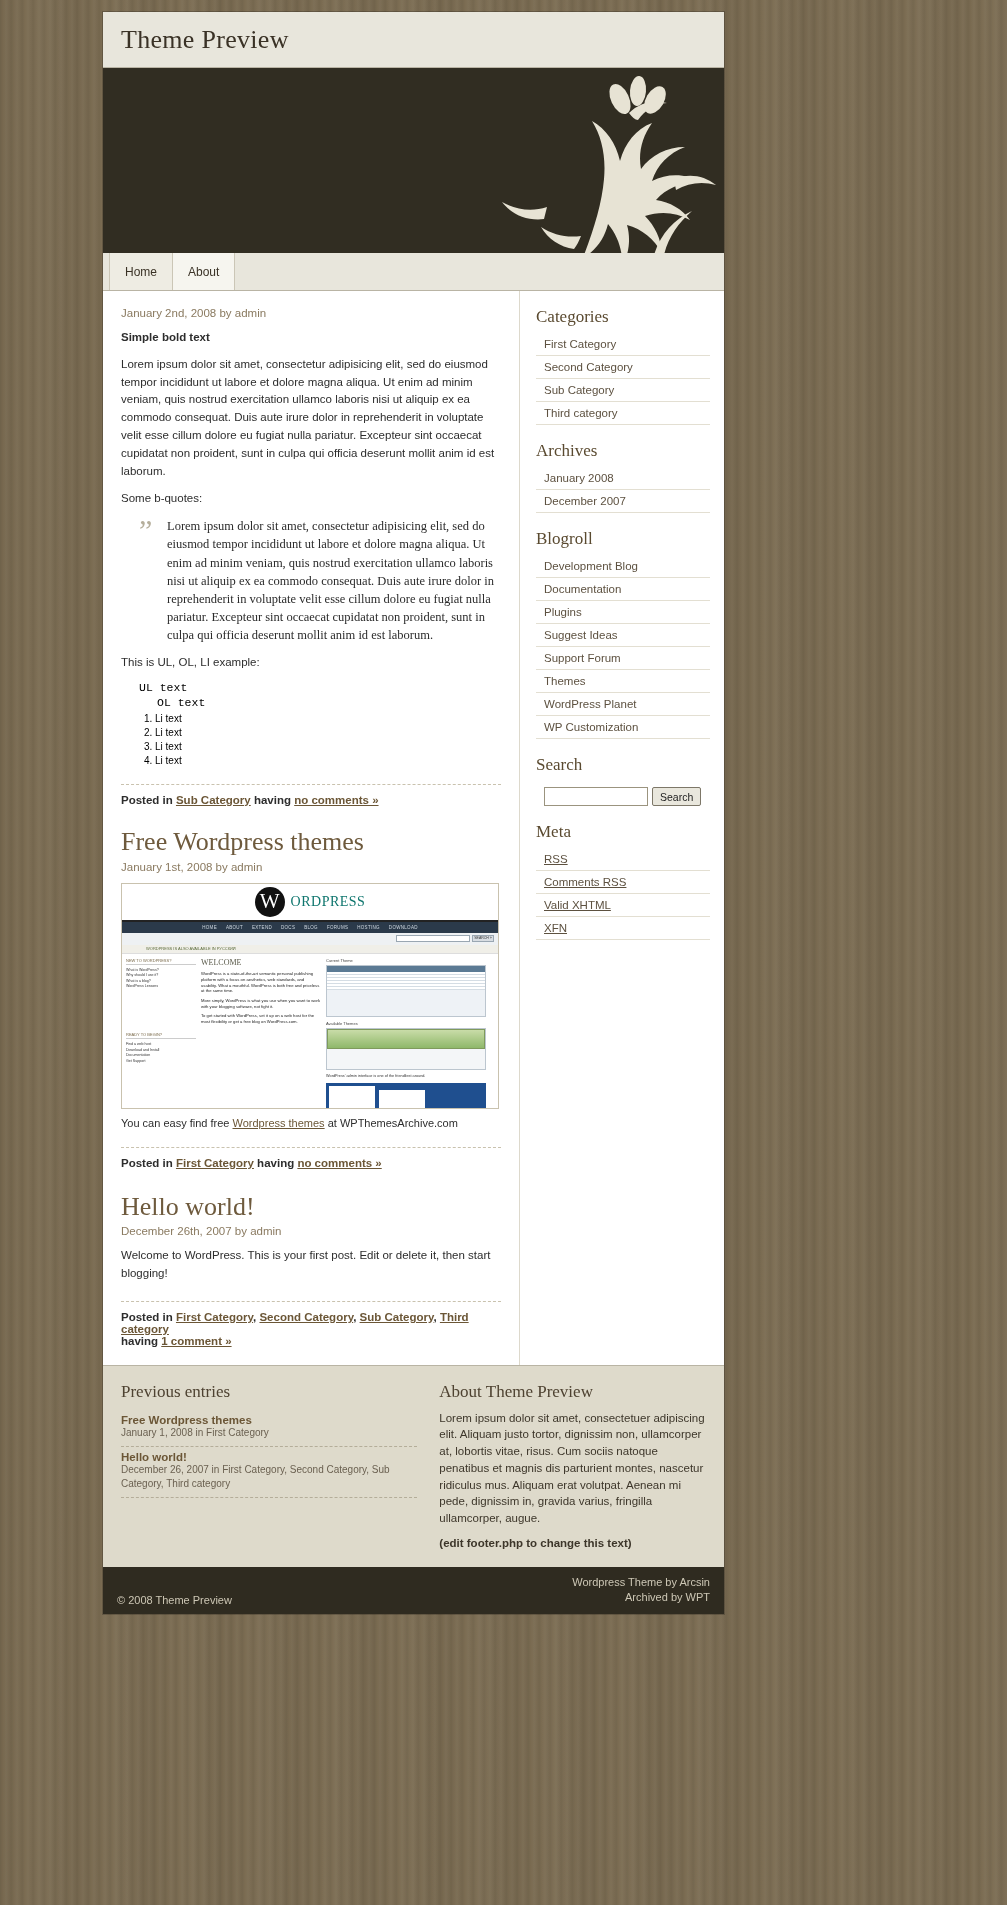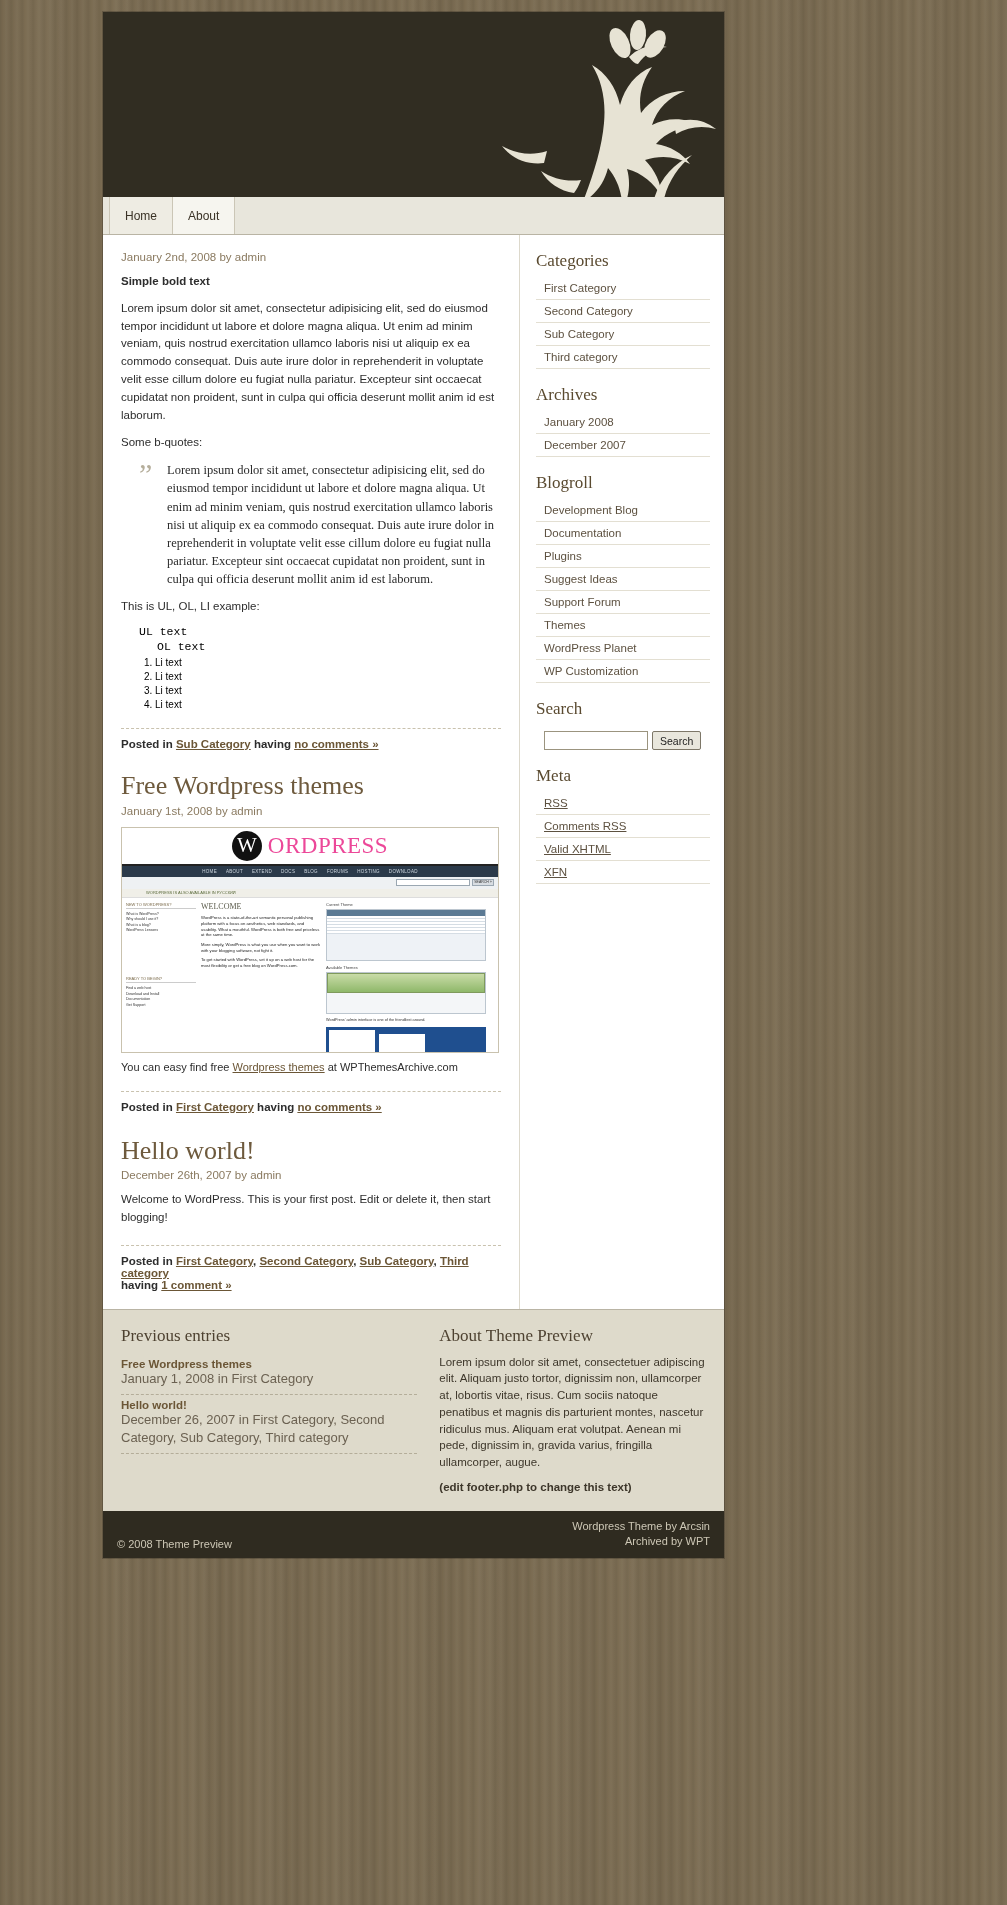--- a/index.html
+++ b/index.html
@@ -160,21 +160,21 @@
   }
   .ss-top {
     height:38px; border-bottom:2px solid #222; display:flex; align-items:center; justify-content:center;
     background:#fff;
   }
   .wp-logo-row { display:flex; align-items:center; gap:6px; }
   .wp-circle {
     width:30px;height:30px;border-radius:50%;background:#111;color:#fff;
     font-family:"Liberation Serif", serif; font-size:21px; display:flex;align-items:center;justify-content:center;
   }
-  .wp-word { font-family:"Liberation Serif", serif; font-size:23px; letter-spacing:0.5px; color:#ec4899;}
+  .wp-word { font-family:"Liberation Serif", serif; font-size:14px; letter-spacing:0.5px; color:#0f766e;}
   .ss-nav {
     height:11px; background:#2b3a4a; display:flex; align-items:center; justify-content:center;
     gap:9px; font-size:4.5px; color:#cfd8e0; letter-spacing:0.3px;
   }
   .ss-searchbar { height:12px; background:#eef1f3; display:flex; justify-content:flex-end; align-items:center; padding-right:4px;}
   .ss-searchbox { width:74px;height:7px;background:#fff;border:1px solid #9aa7b2; }
   .ss-searchbtn { width:22px;height:7px;background:#d8dde2;border:1px solid #9aa7b2;margin-left:2px;font-size:3.5px;text-align:center;color:#333;}
   .ss-strip { height:9px; background:#f0efe8; border-bottom:1px solid #ddd; font-size:4px; color:#5a6a3a; display:flex; align-items:center; padding-left:24px;}
   .ss-cols { display:flex; padding:4px 4px 0 4px; gap:5px; background:#fff; height:153px;}
   .ss-c1 { width:70px; font-size:3.6px; color:#333; }
@@ -232,39 +232,42 @@
   .fcol-right { width:270px; }
   .f-h {
     font-family:"Liberation Serif", serif;
     font-size:17px;
     color:#4e4231;
     font-weight:normal;
     margin:0 0 8px 0;
   }
   .f-entry { border-bottom:1px dashed #b4ad99; padding:4px 0 6px 0; }
   .f-entry .t { font-size:11.5px; font-weight:bold; color:#6b5636; }
-  .f-entry .d { font-size:13px; color:#6b6151; line-height:1.4; }
+  .f-entry .d { font-size:10px; color:#6b6151; line-height:1.4; }
   .f-text { font-size:11.5px; color:#3d362a; line-height:1.45; }
   .f-note { font-size:11.5px; font-weight:bold; color:#3d362a; margin-top:10px;}
   .footer-bottom {
     background:#2f2b20;
     color:#cdc7b5;
     font-size:11px;
     padding:8px 14px;
     display:flex;
     justify-content:space-between;
     align-items:flex-end;
   }
   .footer-bottom .right { text-align:right; line-height:1.45; }
 </style>
 </head>
 <body>
 
 <div class="page">
 
+  <div class="header-bar">
+    <div class="site-title">Theme Preview</div>
+  </div>
 
   <div class="banner">
     <svg class="flower" viewBox="0 0 300 190" xmlns="http://www.w3.org/2000/svg">
       <g fill="#e7e3d4">
         <path d="M160 186c10-26 18-52 20-76 2-22-2-42-12-58 14 8 24 22 28 40 5-18 16-32 32-38-10 14-14 30-11 46 10-14 26-22 44-22-16 6-28 18-33 34 16-8 34-8 50 2-18-2-34 4-46 17 14 2 26 9 34 20-14-8-30-9-45-4 10 10 16 23 17 37-8-14-20-24-35-28 4 14 2 29-5 42 1-16-4-31-14-43-3 12-9 22-19 30z"></path>
         <path d="M205 44c10-10 24-14 38-10-12 1-22 7-29 17-3 0-6-3-9-7z"></path>
         <path d="M150 180c-14-2-26-10-33-22 12 8 26 11 40 9-2 5-4 9-7 13z"></path>
         <path d="M120 150c-16 2-32-4-42-17 14 8 30 10 45 5-1 4-2 8-3 12z"></path>
         <path d="M250 110c14-6 30-4 42 6-14-4-28-2-40 5-1-4-1-8-2-11z"></path>
         <path d="M230 186c6-20 20-36 38-44-14 12-24 27-28 44z"></path>

